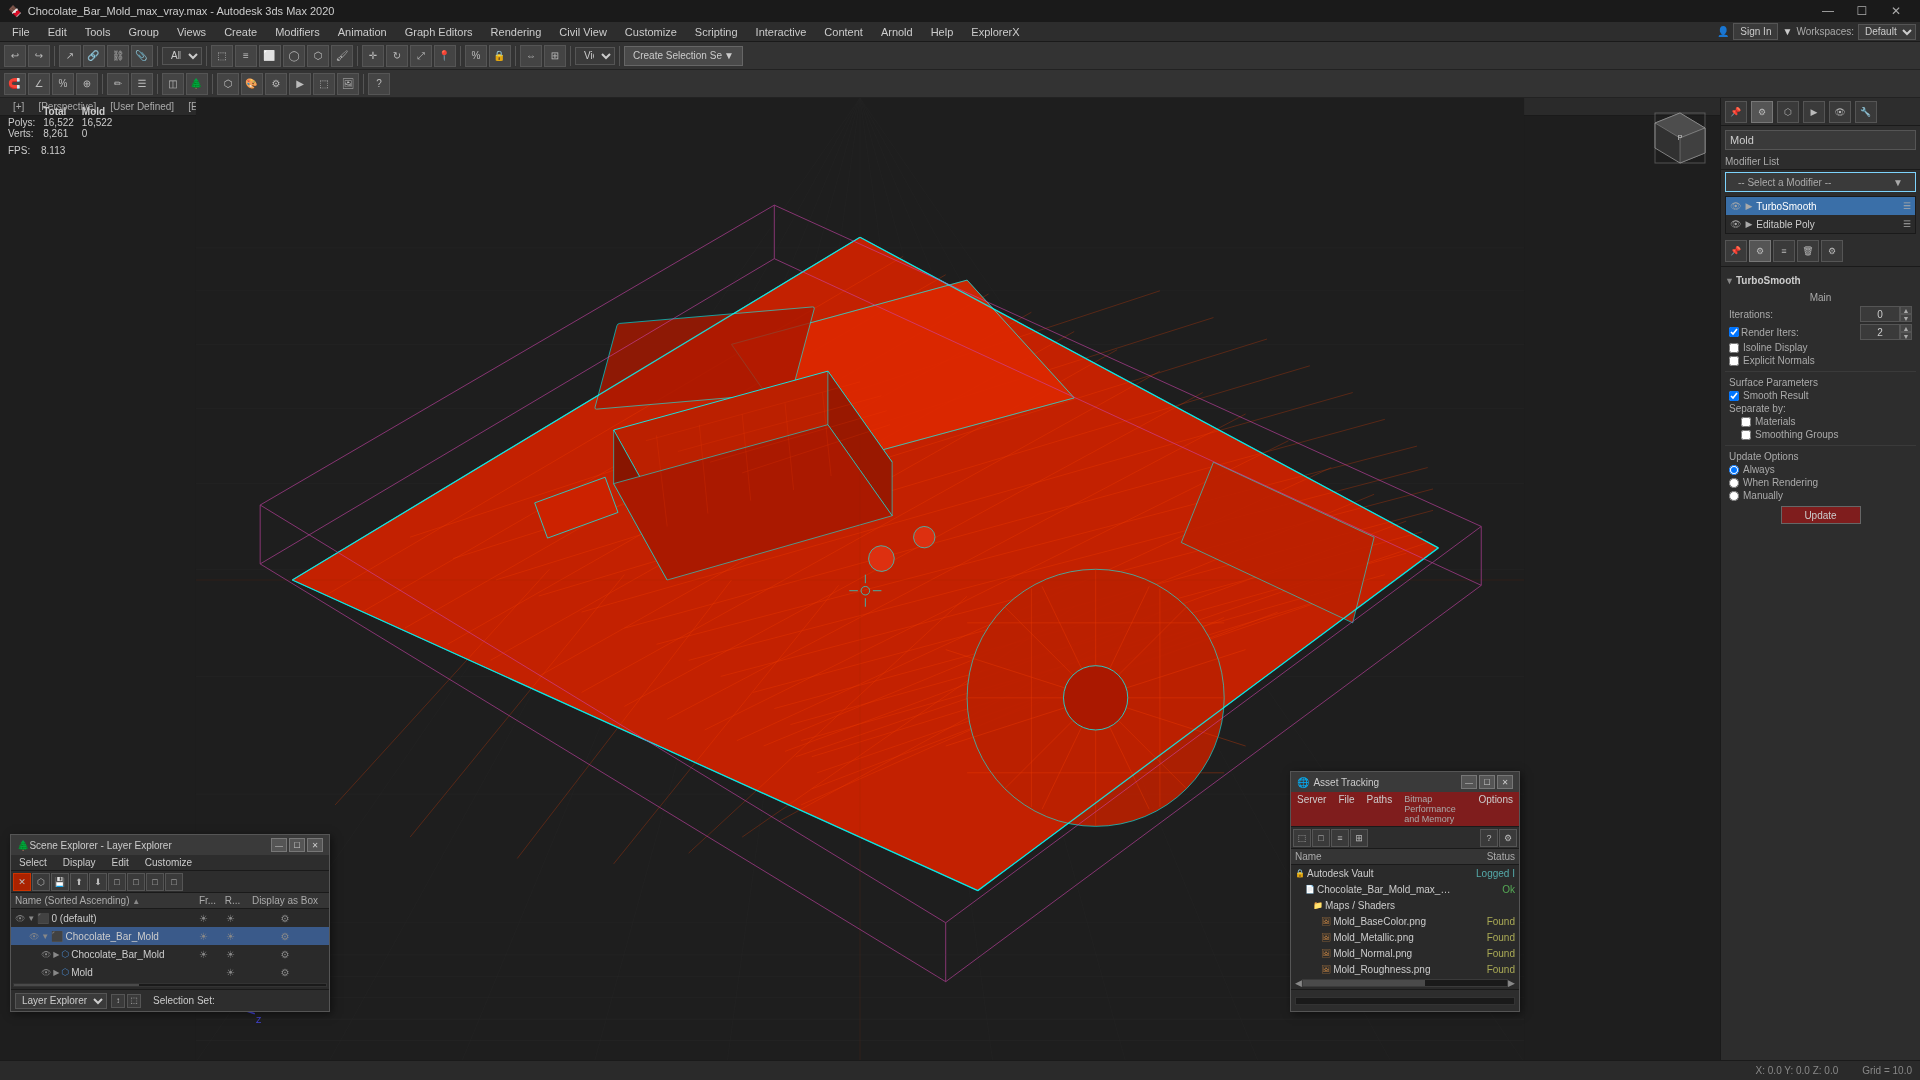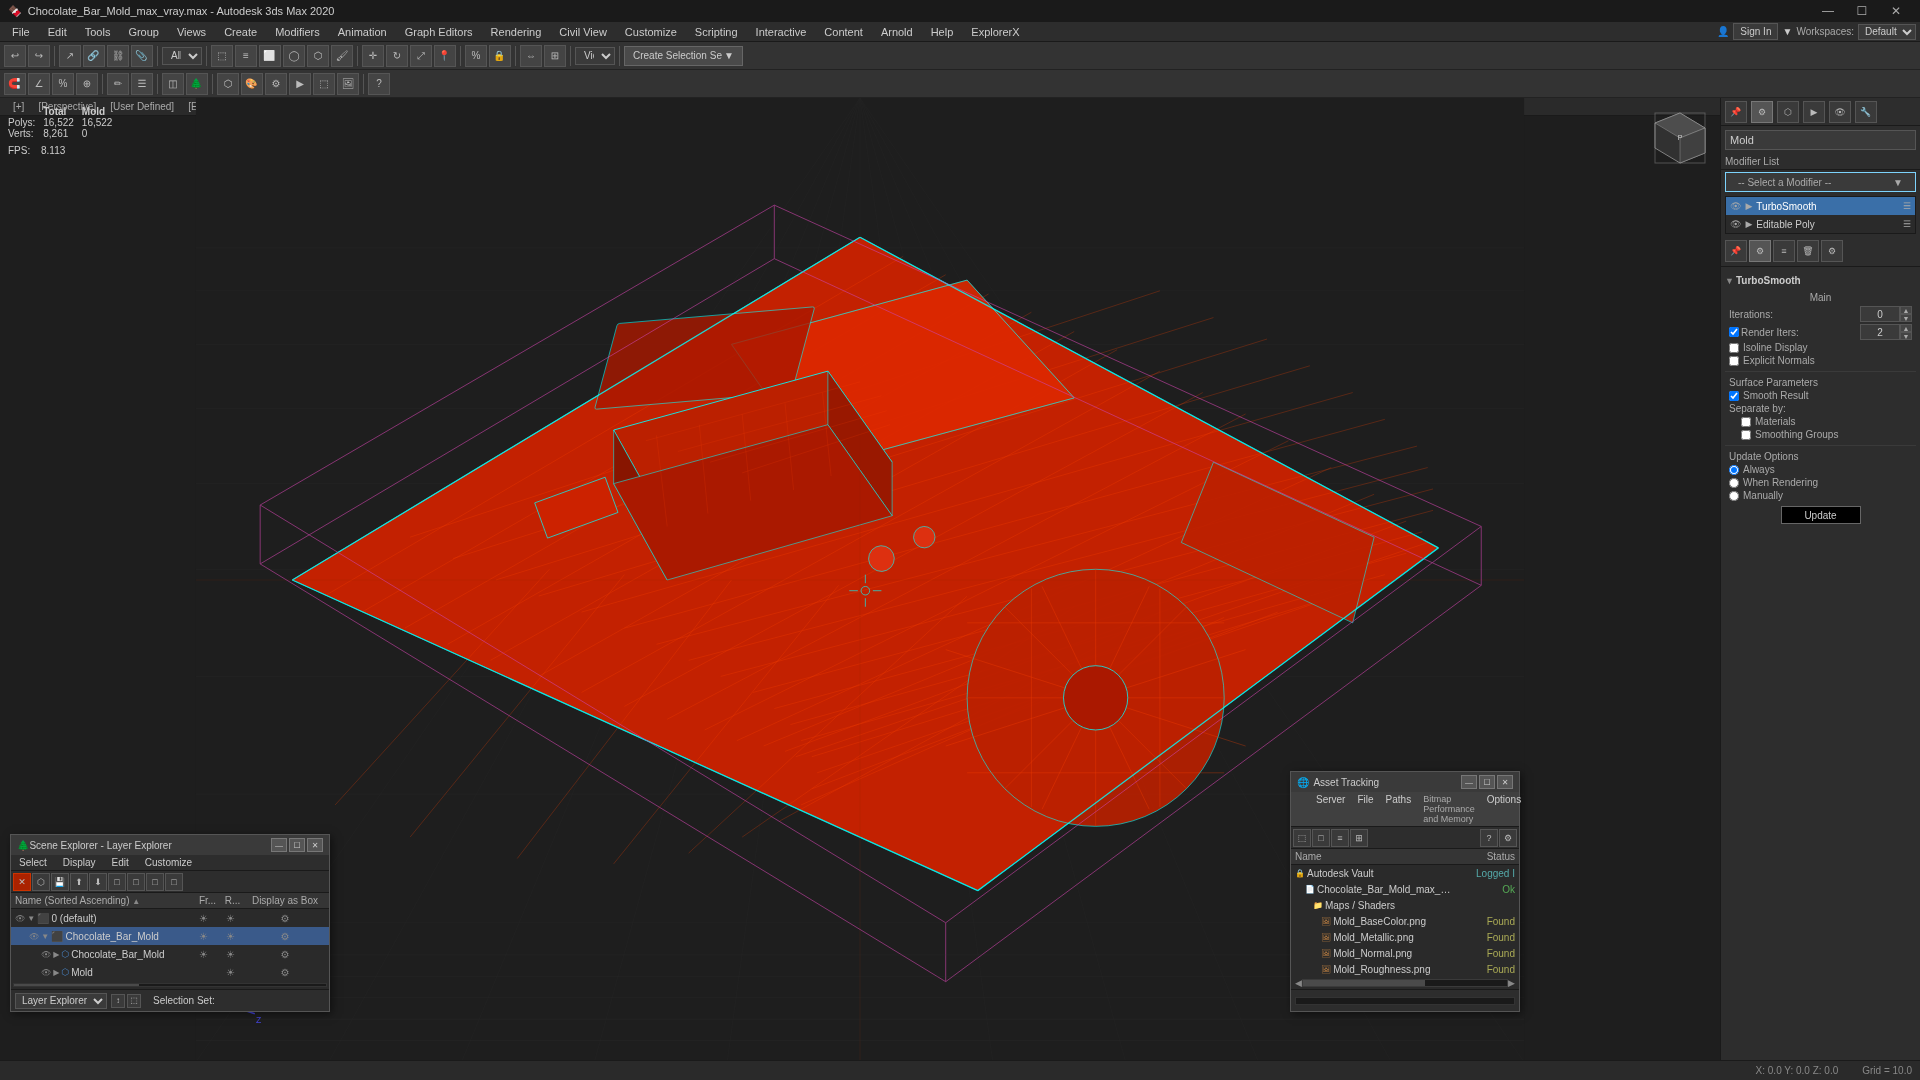--- a/index.html
+++ b/index.html
@@ -286,21 +286,21 @@
       padding: 1px 4px;
       font-size: 10px;
       color: #aaa;
     }
     input[type=radio] { width: 10px; height: 10px; cursor: pointer; }
     .update-btn {
       margin: 4px auto;
       display: block;
       width: 80px;
       height: 18px;
-      background: #000000;
+      background: #7f1d1d;
       border: 1px solid #666;
       color: #ccc;
       font-size: 10px;
       cursor: pointer;
       text-align: center;
       line-height: 18px;
     }
 
     
     #layer-explorer {
@@ -438,23 +438,22 @@
     #asset-tracking-titlebar .win-btn {
       width: 16px; height: 14px;
       background: #555;
       border: 1px solid #777;
       color: #ccc; font-size: 8px;
       display: flex; align-items: center; justify-content: center;
       cursor: pointer;
     }
     #asset-tracking-menubar {
       display: flex;
-      background: #404040;
+      background: #7f1d1d;
       border-bottom: 1px solid #1a1a1a;
-      padding-left: 19px;
     }
     .at-menu {
       padding: 2px 6px;
       font-size: 10px;
       color: #ccc;
       cursor: pointer;
     }
     #asset-tracking-toolbar {
       height: 22px;
       background: #2d2d2d;

